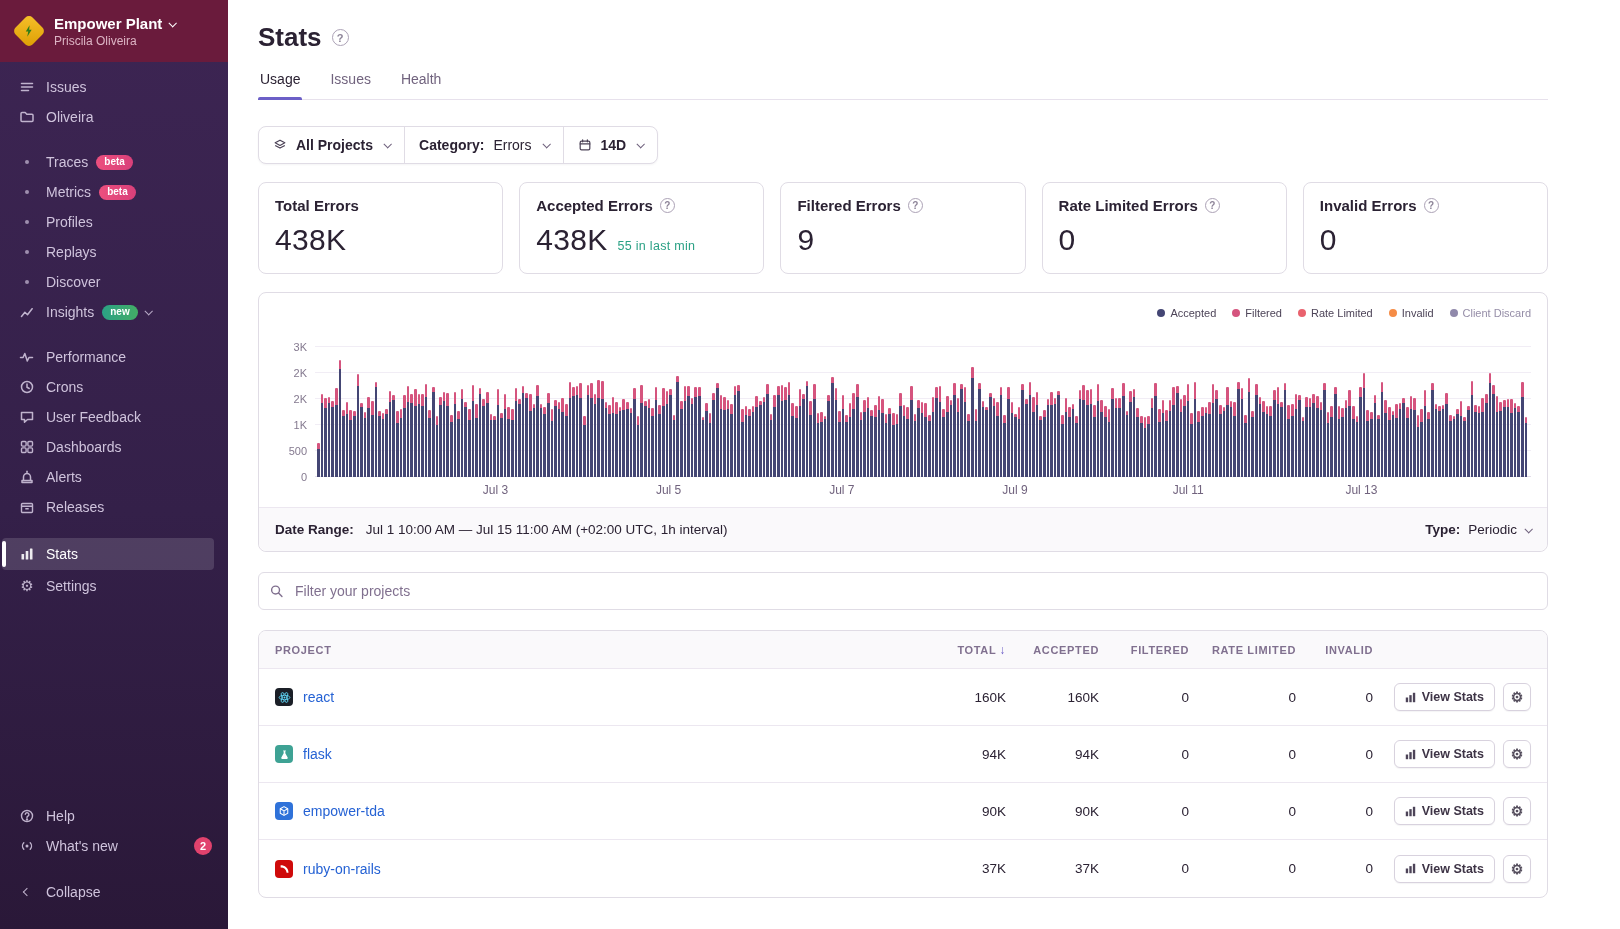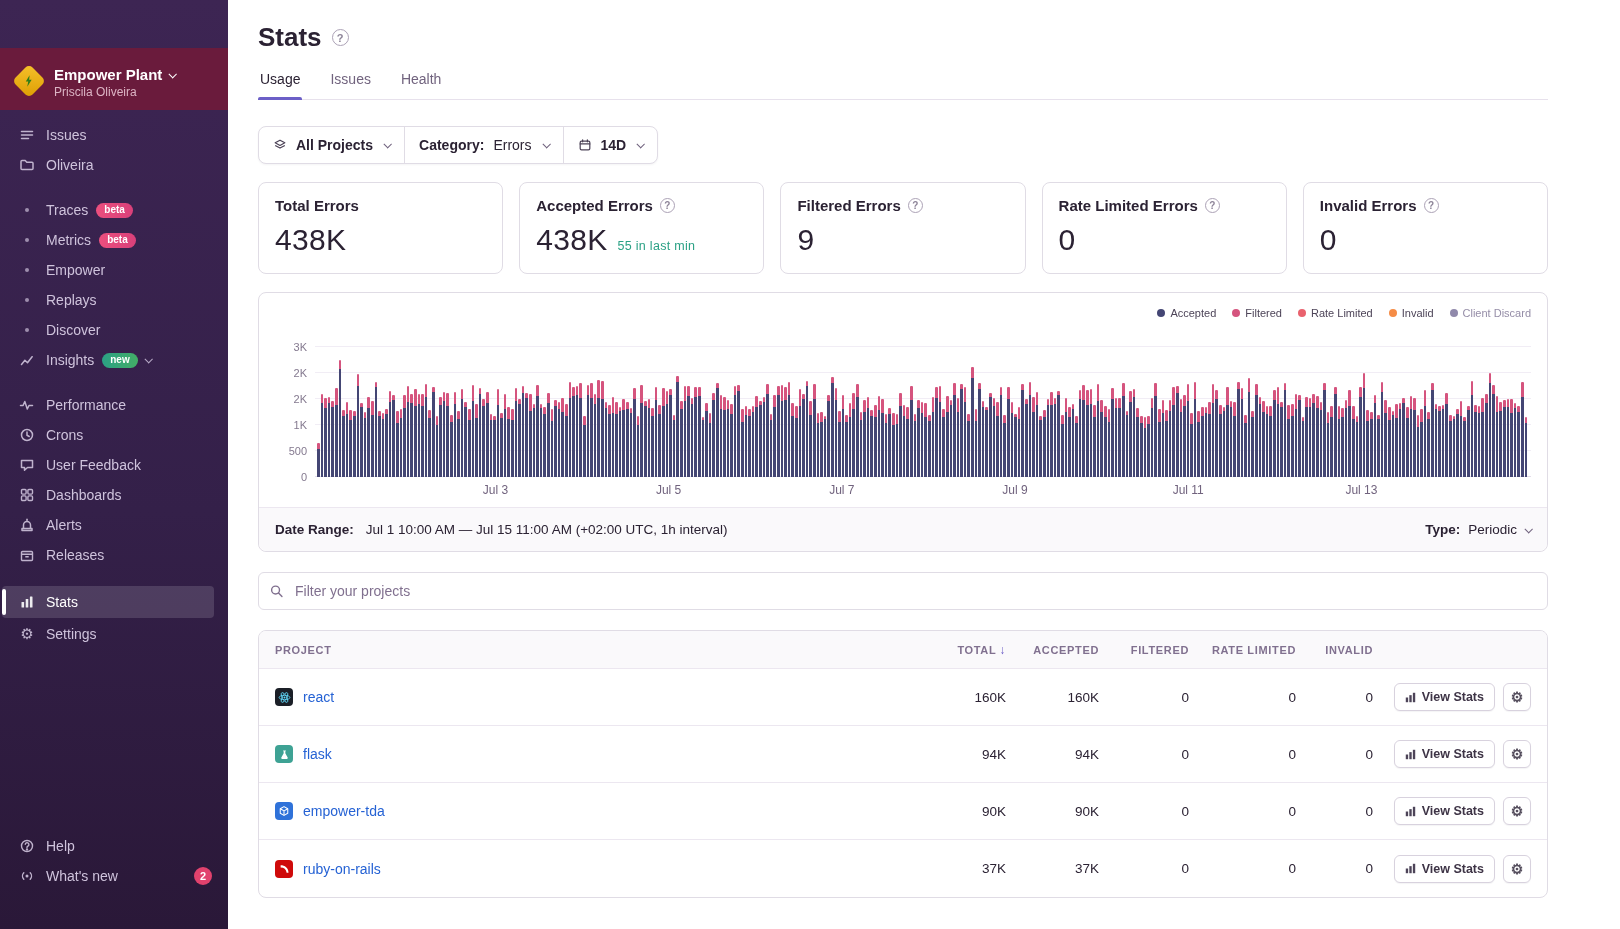--- a/index.html
+++ b/index.html
@@ -7,21 +7,21 @@
     --border-light:#ece7f0; --link:#2562d4; --green:#2ba185;
   }
   *{box-sizing:border-box;}
   body{width:1620px;height:929px;margin:0;overflow:hidden;background:#fff;
        font-family:"Liberation Sans",sans-serif;color:var(--dark);}
   .app{display:flex;width:100%;height:100%;}
 
   
   .sidebar{flex:0 0 228px;width:228px;height:100%;display:flex;flex-direction:column;
            background:linear-gradient(180deg,#3d2553 0%,#342049 55%,#2a1838 100%);color:#cfc3dc;}
-  .org{height:62px;background:#6a1b3c;display:flex;gap:10px;padding:18px 14px;cursor:pointer;flex:0 0 62px;margin-top:48px;}
+  .org{height:62px;background:#6a1b3c;display:flex;align-items:center;gap:10px;padding:8px 14px;cursor:pointer;flex:0 0 62px;}
   .org-logo{width:30px;height:30px;position:relative;flex:0 0 30px;}
   .org-logo-diamond{position:absolute;inset:3px;background:linear-gradient(135deg,#f6c12b,#dd9e03);border-radius:5px;transform:rotate(45deg);}
   .org-logo svg{position:absolute;inset:0;margin:auto;}
   .org-name{font-size:15px;font-weight:700;color:#fff;display:flex;align-items:center;gap:7px;line-height:1.2;}
   .org-user{font-size:12px;color:#dcb4c4;margin-top:1px;}
   .chev{width:6px;height:6px;border-right:1.6px solid currentColor;border-bottom:1.6px solid currentColor;
         display:inline-block;transform:rotate(45deg) translateY(-1px);}
   .chev.up{transform:rotate(-135deg) translateY(-1px);}
   .nav{padding-top:10px;flex:1;display:flex;flex-direction:column;}
   .nav-item{display:flex;align-items:center;height:30px;padding:0 16px 0 18px;font-size:14px;cursor:pointer;position:relative;color:#cfc3dc;}
@@ -163,21 +163,21 @@
         <span class="nav-icon">
             <span class="dot-bullet"></span>
           </span>
         <span>Metrics</span>
         <span class="badge badge-beta">beta</span>
       </div>
       <div class="nav-item">
         <span class="nav-icon">
             <span class="dot-bullet"></span>
           </span>
-        <span>Empower</span>
+        <span>Profiles</span>
       </div>
       <div class="nav-item">
         <span class="nav-icon">
             <span class="dot-bullet"></span>
           </span>
         <span>Replays</span>
       </div>
       <div class="nav-item">
         <span class="nav-icon">
             <span class="dot-bullet"></span>
@@ -285,20 +285,26 @@
           <span class="nav-icon">
               <svg viewBox="0 0 16 16" width="16" fill="none" stroke="currentColor" stroke-width="1.4" stroke-linecap="round">
                 <circle cx="8" cy="8" r="1.5" fill="currentColor" stroke="none"></circle>
                 <path d="M4.8 4.8a4.6 4.6 0 0 0 0 6.4M11.2 4.8a4.6 4.6 0 0 1 0 6.4"></path>
               </svg>
             </span>
           <span>What's new</span>
           <span class="count-badge">2</span>
         </div>
         <div class="footer-gap"></div>
+        <div class="nav-item">
+          <span class="nav-icon">
+              <span class="chev" style="transform:rotate(135deg);"></span>
+            </span>
+          <span>Collapse</span>
+        </div>
       </div>
     </nav>
   </aside>
 
   <main class="main">
 
     <div class="page-header">
       <span class="page-title">Stats</span>
       <span class="help-circle">?</span>
     </div>

